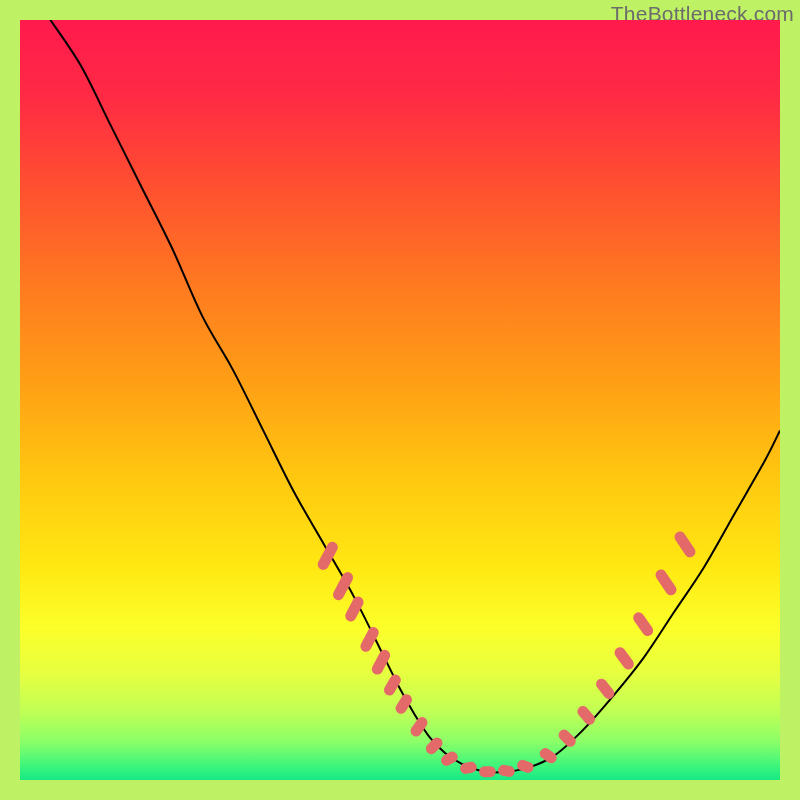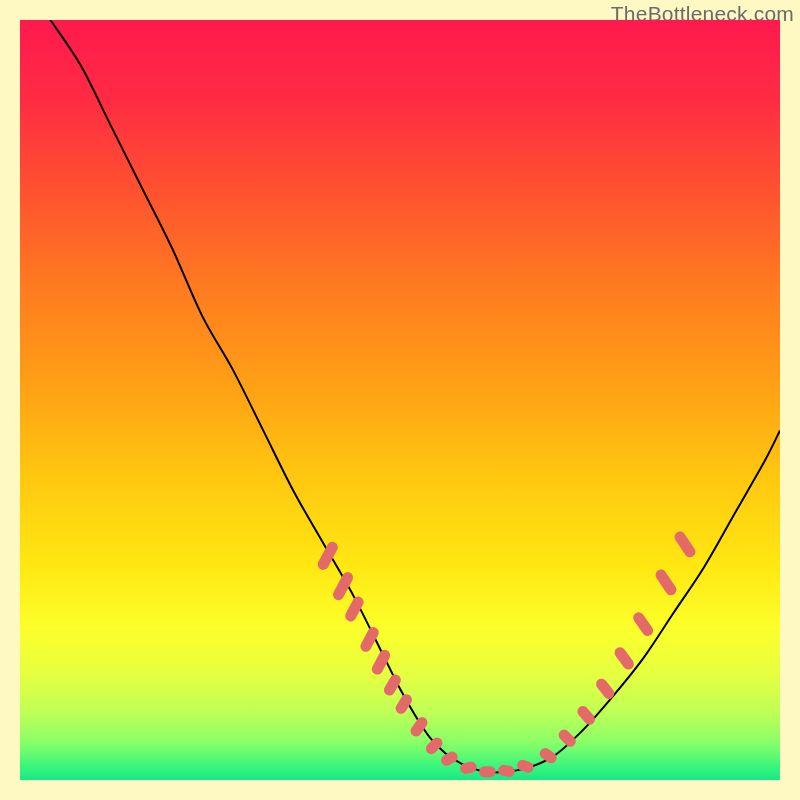--- a/index.html
+++ b/index.html
@@ -7,21 +7,21 @@
     padding: 0;
     width: 800px;
     height: 800px;
     background: #000;
     overflow: hidden;
     font-family: Arial, sans-serif;
   }
   .outer {
     width: 800px;
     height: 800px;
-    background: #fef9c3;
+    background: #bef264;
     position: relative;
   }
   .plot {
     position: absolute;
     left: 20px;
     top: 20px;
     width: 760px;
     height: 760px;
     overflow: hidden;
   }

